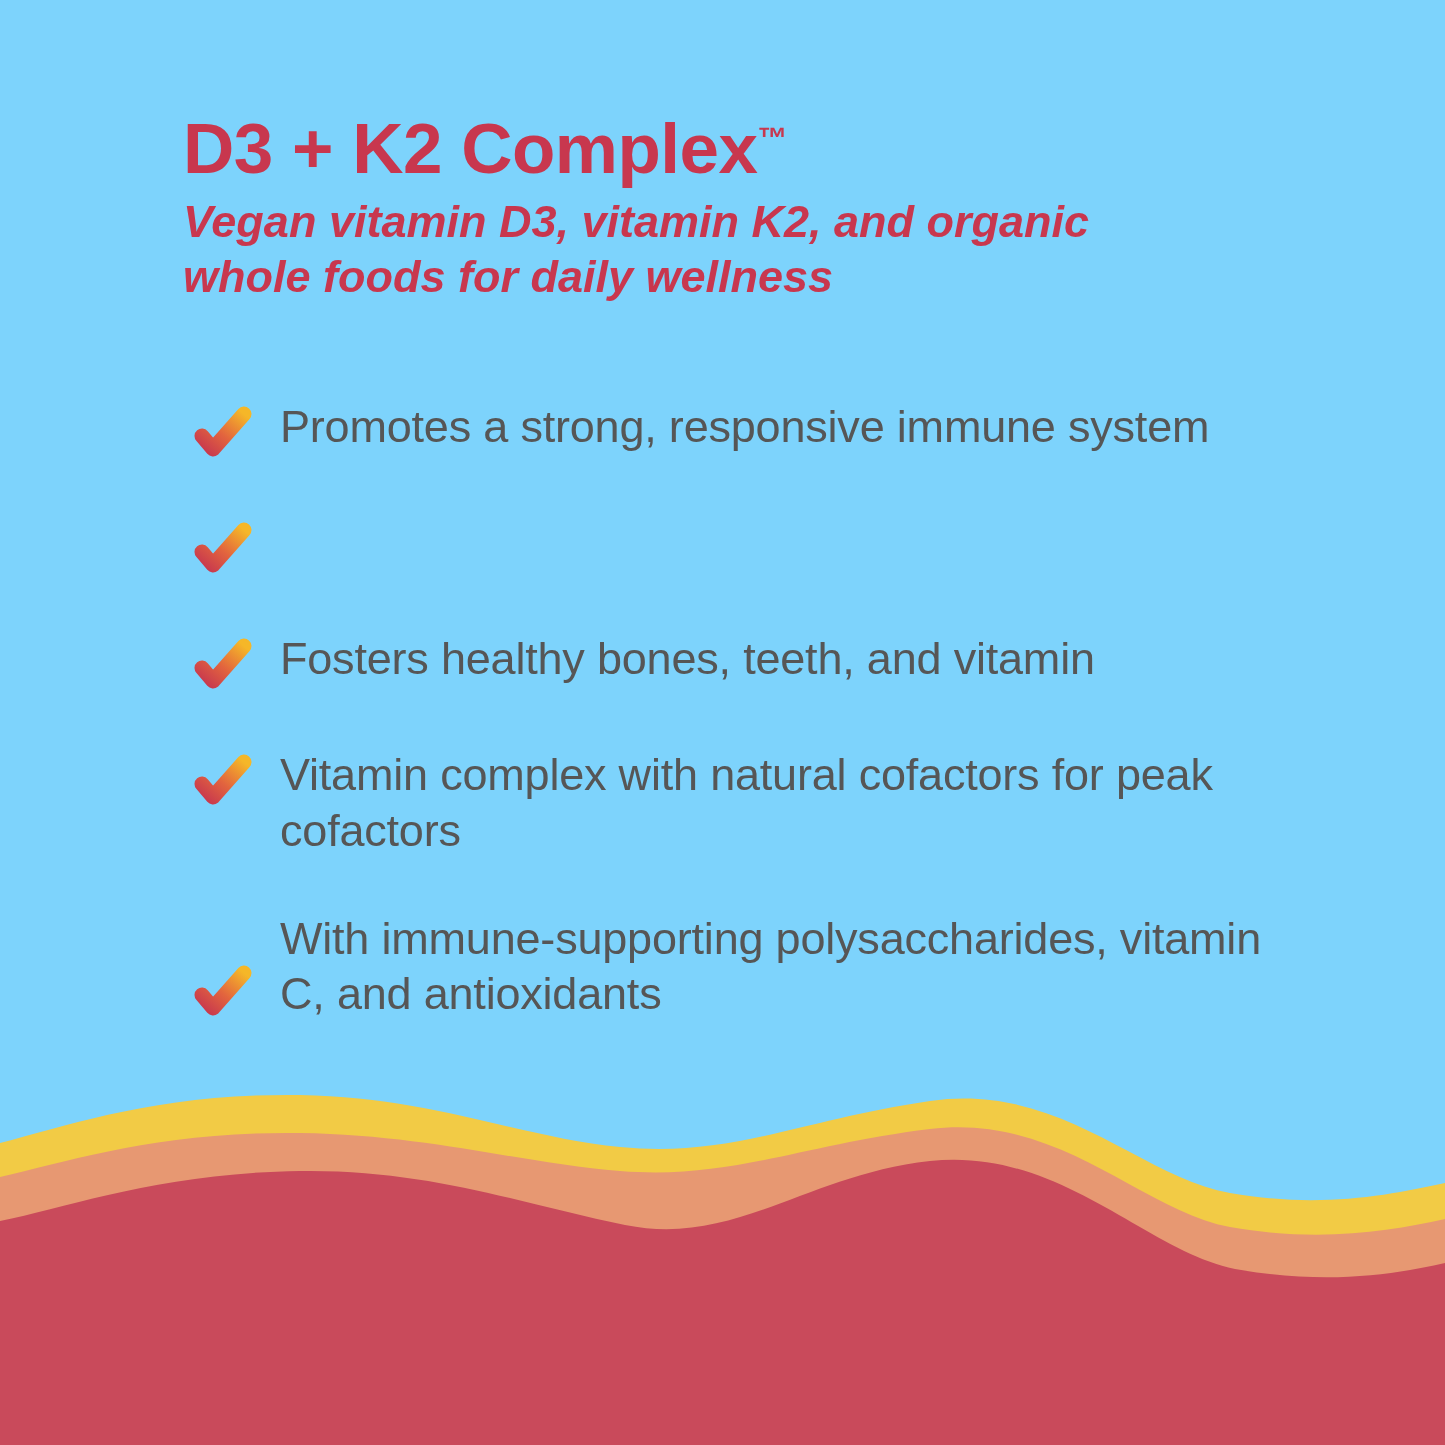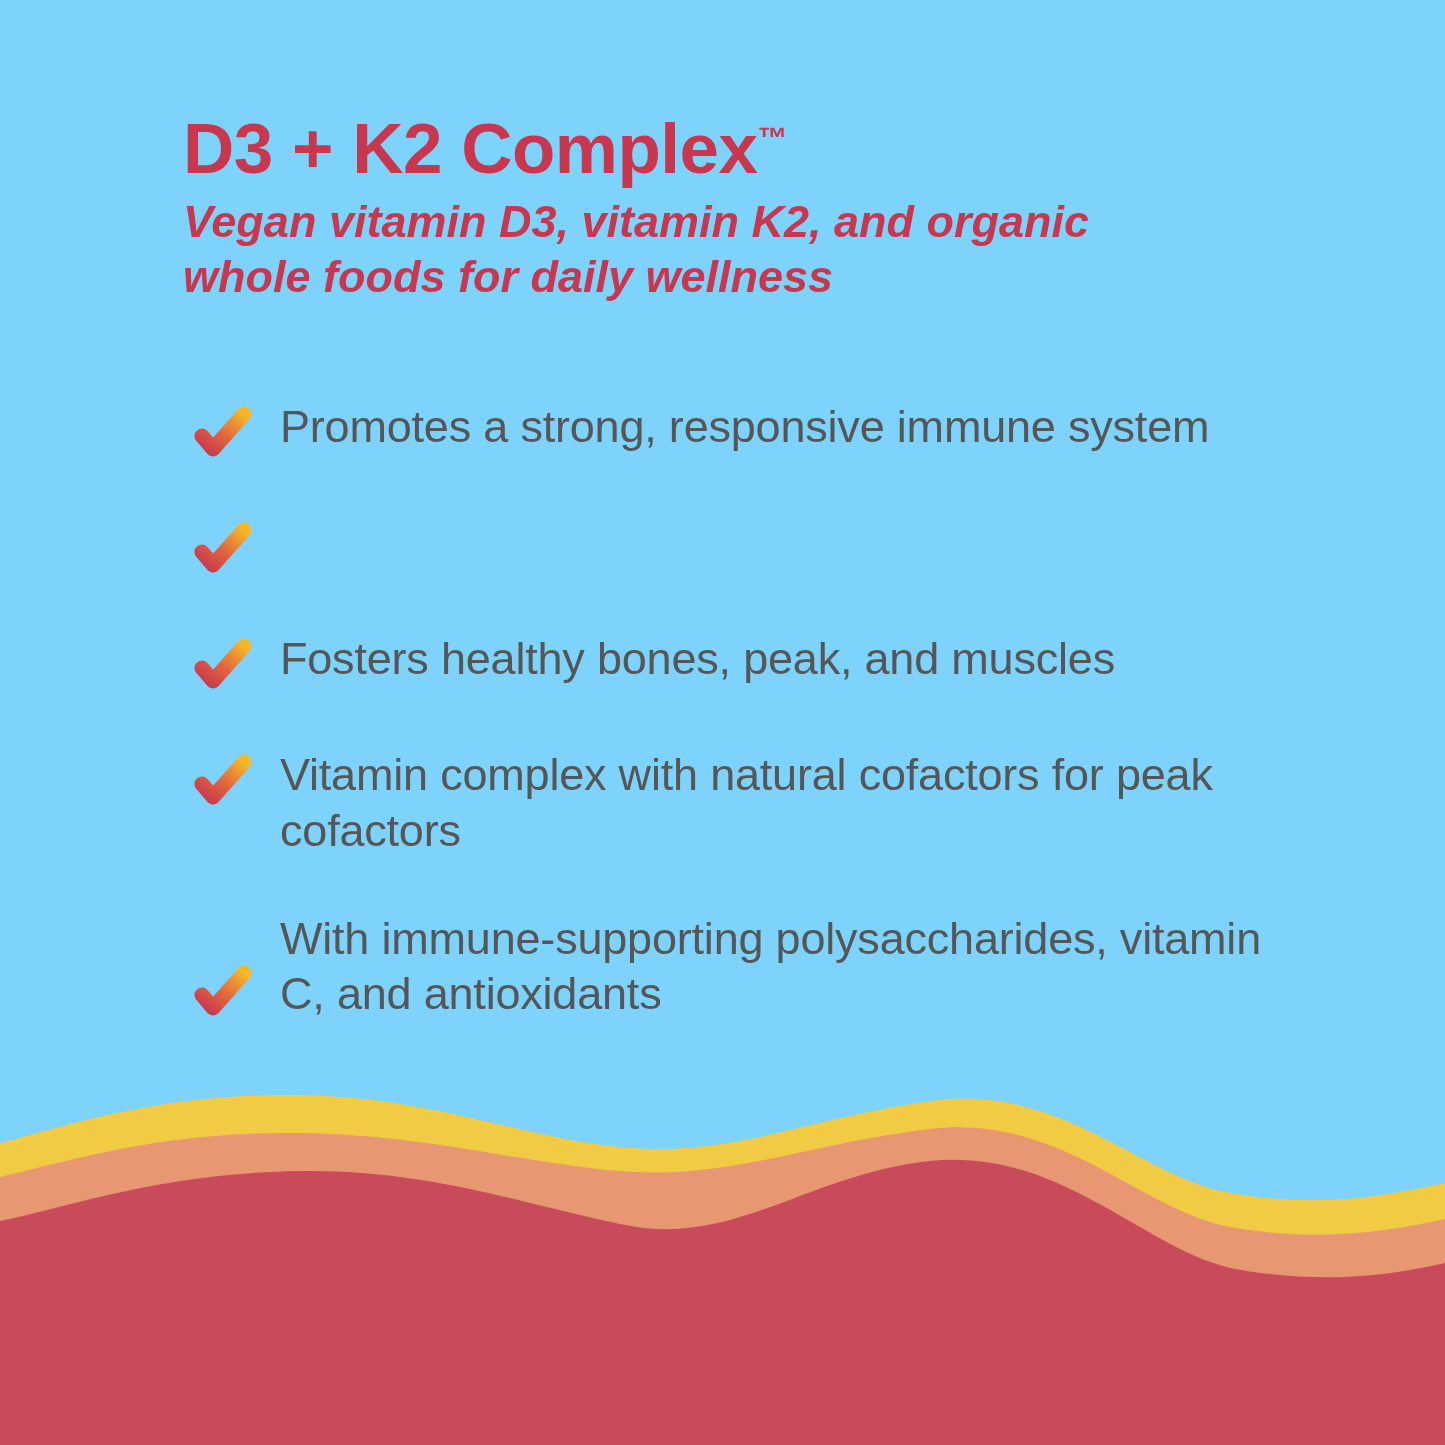--- a/index.html
+++ b/index.html
@@ -153,21 +153,21 @@
           <defs>
             <linearGradient id="g3" x1="0" y1="1" x2="1" y2="0">
               <stop offset="0%" stop-color="#C8394E"></stop>
               <stop offset="45%" stop-color="#E2643E"></stop>
               <stop offset="100%" stop-color="#F5B728"></stop>
             </linearGradient>
           </defs>
           <path d="M8 31 L19 44 L50 9" fill="none" stroke="url(#g3)" stroke-width="15" stroke-linecap="round" stroke-linejoin="round"></path>
         </svg>
       </span>
-      <span class="benefit-text">Fosters healthy bones, peak, and muscles</span>
+      <span class="benefit-text">Fosters healthy bones, teeth, and vitamin</span>
     </li>
 
     <li class="benefit-item">
       <span class="check-icon">
         <svg viewBox="0 0 58 58" xmlns="http://www.w3.org/2000/svg" aria-hidden="true">
           <defs>
             <linearGradient id="g4" x1="0" y1="1" x2="1" y2="0">
               <stop offset="0%" stop-color="#C8394E"></stop>
               <stop offset="45%" stop-color="#E2643E"></stop>
               <stop offset="100%" stop-color="#F5B728"></stop>

